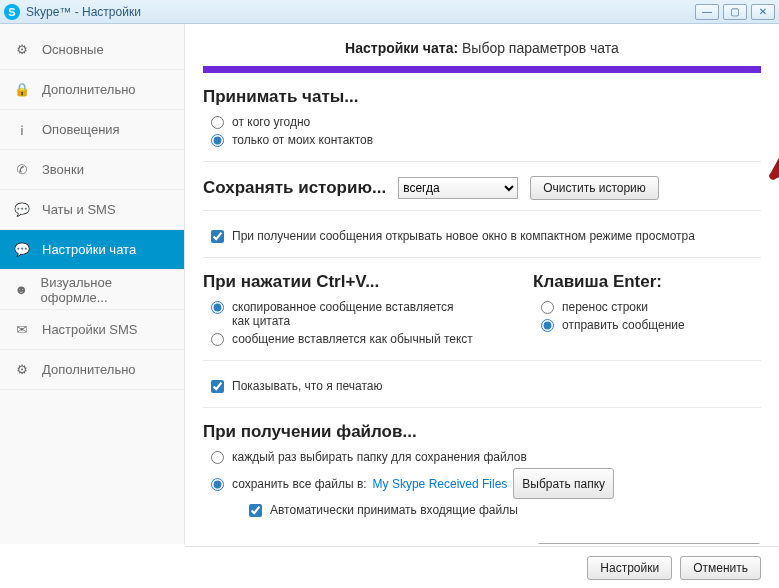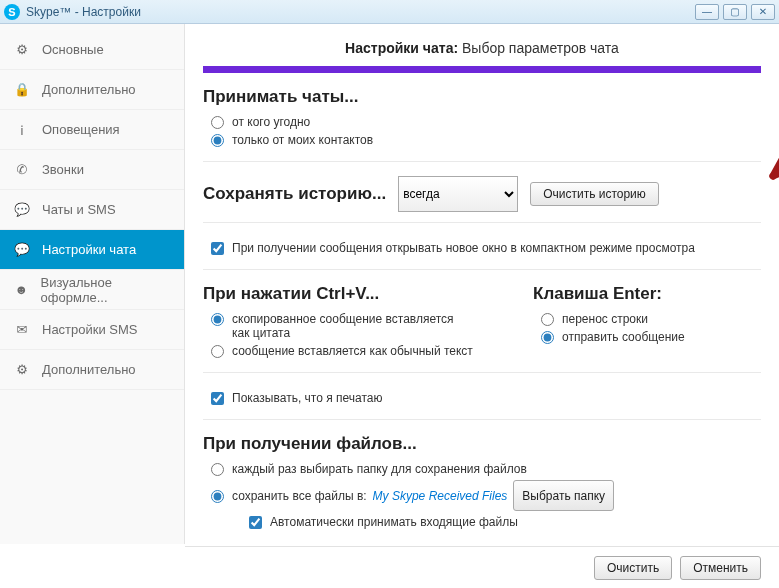--- a/index.html
+++ b/index.html
@@ -109,41 +109,41 @@
   input[type=radio], input[type=checkbox] {
     margin: 1px 2px 0 0;
     accent-color: #2b7fbf;
   }
   .inline-row {
     display: flex;
     align-items: center;
     gap: 12px;
   }
   select {
-    height: 36px;
+    height: 22px;
     font-size: 12px;
     width: 120px;
     border: 1px solid #aaa;
     background: linear-gradient(#fff,#eee);
   }
   .btn {
     border: 1px solid #a9a9a9;
     background: linear-gradient(#fdfdfd,#e7e7e7);
     height: 24px;
     padding: 0 12px;
     font-size: 12px;
     border-radius: 3px;
     color: #222;
     cursor: pointer;
   }
   .cols {
     display: flex;
     gap: 60px;
   }
-  .link { color: #0078d4; text-decoration: none; cursor: pointer; font-style: italic; }
+  .link { color: #0078d4; text-decoration: none; cursor: pointer; }
   .footer {
     position: absolute;
     bottom: 0; left: 185px; right: 0;
     height: 42px;
     border-top: 1px solid #e2e2e2;
     display: flex;
     align-items: center;
     justify-content: flex-end;
     padding: 0 18px;
     gap: 8px;
@@ -303,15 +303,15 @@
     </div>
 
     <svg class="arrow" width="110" height="90">
       <path d="M100 8 C 80 20, 45 50, 18 72" stroke="#a01818" stroke-width="7" fill="none" stroke-linecap="round"></path>
       <path d="M18 72 L 38 64 M18 72 L 30 50" stroke="#a01818" stroke-width="7" fill="none" stroke-linecap="round"></path>
     </svg>
   </div>
 </div>
 
 <div class="footer">
-  <button class="btn">Очистить</button>
+  <button class="btn">Настройки</button>
   <button class="btn">Отменить</button>
 </div>
 
 </body></html>

